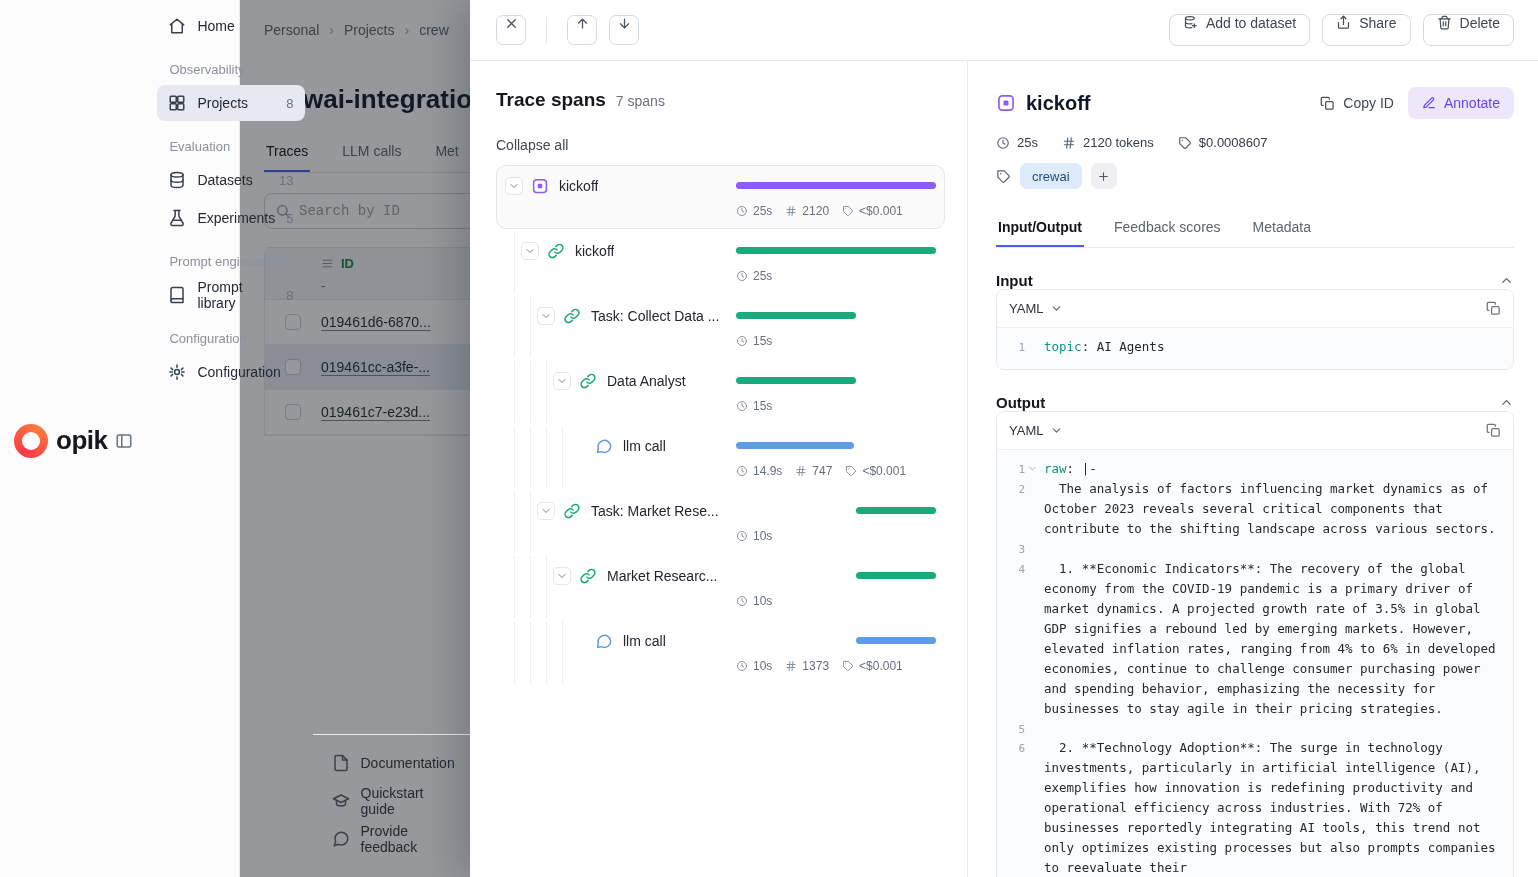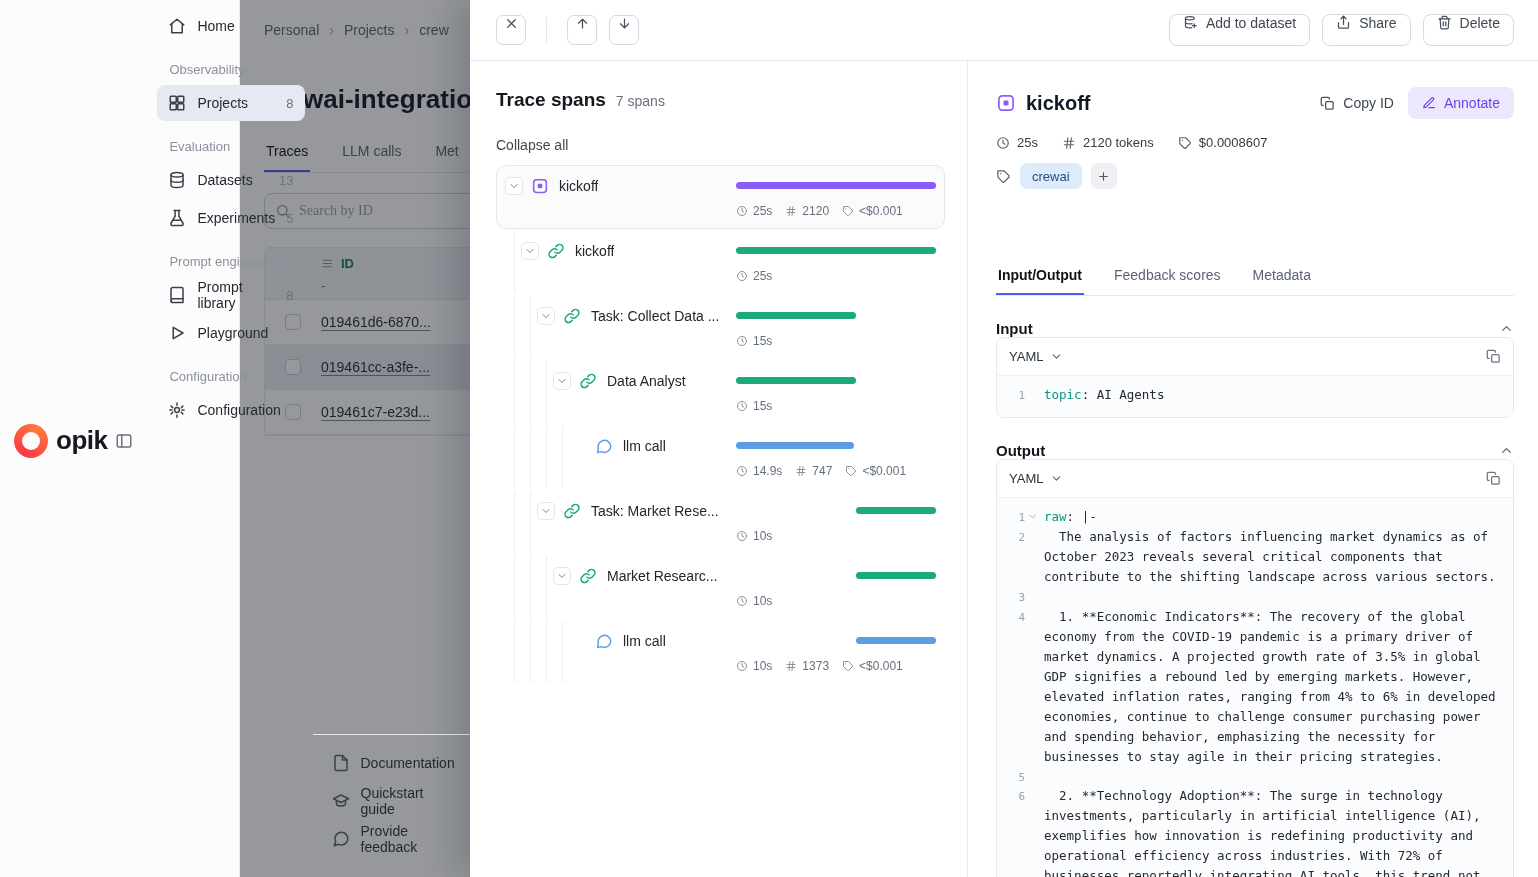--- a/index.html
+++ b/index.html
@@ -32,21 +32,21 @@
   .breadcrumb { height:60px; display:flex; align-items:center; gap:10px; font-size:14px; color:#5a6472; }
   .crumb-sep { color:#9aa3af; }
   .page-title { font-size:26px; font-weight:600; color:#111827; margin:24px 0 20px; white-space:nowrap; }
   .tabs-bar { display:flex; gap:30px; border-bottom:1px solid #e5e7eb; }
   .tab { padding:8px 2px 13px; font-size:14px; color:#5a6472; cursor:pointer; }
   .tab.active { color:#12141a; font-weight:500; box-shadow:inset 0 -2px 0 var(--accent,#4c5bf0); }
   .search-row { margin:20px 0 18px; }
   .search-box { width:320px; height:36px; border:1px solid #cbd2dc; border-radius:8px;
     display:flex; align-items:center; gap:8px; padding:0 10px; background:#fff; }
   .search-box .icon { color:#8a93a0; }
-  .search-box input { border:none; outline:none; flex:1; font-size:14px; font-family:Liberation Serif, serif; color:#374151; background:transparent; }
+  .search-box input { border:none; outline:none; flex:1; font-size:14px; font-family:Liberation Mono, monospace; color:#374151; background:transparent; }
   .search-box input::placeholder { color:#98a1ae; }
   .traces-table { width:900px; border:1px solid #e5e7eb; border-radius:6px 6px 0 0; overflow:hidden; }
   .table-header { background:#f3f4f7; border-bottom:1px solid #e5e7eb; padding:8px 0 6px; display:flex; }
   .th-cb { width:56px; }
   .th-id-line1 { display:flex; align-items:center; gap:7px; font-size:13px; font-weight:600; color:#15803d; }
   .th-id-line1 .icon { width:13px; height:13px; color:#8a93a0; }
   .th-id-line2 { font-size:13px; color:#5a6472; margin-top:7px; }
   .table-row { display:flex; align-items:center; height:45px; border-bottom:1px solid #ebedf0; background:#fff; }
   .table-row.selected { background:#e9ebf3; }
   .cb { width:16px; height:16px; border:1.5px solid #c6ccd6; border-radius:4px; background:#fff; margin:0 20px; flex:none; }
@@ -109,21 +109,21 @@
   .dstat { display:flex; align-items:center; gap:7px; font-size:13px; color:#333b47; }
   .dstat .icon { width:14px; height:14px; color:#5a6472; }
   .tags-row { display:flex; align-items:center; gap:9px; margin-top:13px; }
   .tags-row > .icon { width:15px; height:15px; color:#5a6472; }
   .tag-chip { background:var(--tag-bg,#deebfb); color:var(--tag-text,#1f4d7a); font-size:13px; font-weight:500;
     height:26px; padding:0 12px; border-radius:7px; display:flex; align-items:center; cursor:pointer; }
   .add-tag-btn { width:26px; height:26px; border-radius:7px; background:#eef0f4; color:#4b5563;
     display:flex; align-items:center; justify-content:center; cursor:pointer; }
   .add-tag-btn .icon { width:13px; height:13px; }
   .detail-tabs { display:flex; gap:28px; border-bottom:1px solid #e8eaee; margin-top:22px; }
-  .dtab { padding:8px 2px 12px; font-size:14px; color:#5a6472; cursor:pointer;margin-top:48px; }
+  .dtab { padding:8px 2px 12px; font-size:14px; color:#5a6472; cursor:pointer; }
   .dtab.active { color:#12141a; font-weight:600; box-shadow:inset 0 -2px 0 var(--accent,#4c5bf0); }
   .io-section { margin-top:24px; }
   .section-head { display:flex; align-items:center; justify-content:space-between; cursor:pointer; }
   .section-label { font-size:15px; font-weight:600; color:#15171e; }
   .section-head .icon { width:15px; height:15px; color:#5a6472; }
   .code-box { margin-top:0; border:1px solid #e6e8ec; border-radius:8px; overflow:hidden; }
   .code-box-head { height:38px; display:flex; align-items:center; padding:0 12px; border-bottom:1px solid #edeff2; background:#fff; }
   .fmt-select { display:flex; align-items:center; gap:7px; font-size:13px; font-weight:500; color:#2b3340; cursor:pointer; }
   .fmt-select .icon { width:13px; height:13px; color:#5a6472; }
   .code-copy { margin-left:auto; width:15px; height:15px; color:#6b7280; cursor:pointer; }
@@ -200,28 +200,20 @@
       <div class="nav-section">Prompt engineering</div>
       <div class="nav-item">
         <span class="icon ">
           <svg viewBox="0 0 24 24" fill="none" stroke="currentColor" stroke-width="2" stroke-linecap="round" stroke-linejoin="round">
             <path d="M4 19.5A2.5 2.5 0 0 1 6.5 17H20V4a2 2 0 0 0-2-2H6.5A2.5 2.5 0 0 0 4 4.5z"></path>
             <path d="M20 17v5H6.5A2.5 2.5 0 0 1 4 19.5"></path>
           </svg>
         </span>
         <span class="nav-label">Prompt library</span>
         <span class="nav-badge">8</span>
-      </div>
-      <div class="nav-item">
-        <span class="icon ">
-          <svg viewBox="0 0 24 24" fill="none" stroke="currentColor" stroke-width="2" stroke-linecap="round" stroke-linejoin="round">
-            <path d="M7 4.5v15l13-7.5z"></path>
-          </svg>
-        </span>
-        <span class="nav-label">Playground</span>
       </div>
       <div class="nav-section">Configuration</div>
       <div class="nav-item">
         <span class="icon ">
           <svg viewBox="0 0 24 24" fill="none" stroke="currentColor" stroke-width="2" stroke-linecap="round" stroke-linejoin="round">
             <circle cx="12" cy="12" r="3.2"></circle>
             <path d="M12 2.5v3M12 18.5v3M4.2 6.8l2.1 2.1M17.7 15.1l2.1 2.1M2.5 12h3M18.5 12h3M4.2 17.2l2.1-2.1M17.7 8.9l2.1-2.1"></path>
           </svg>
         </span>
         <span class="nav-label">Configuration</span>

